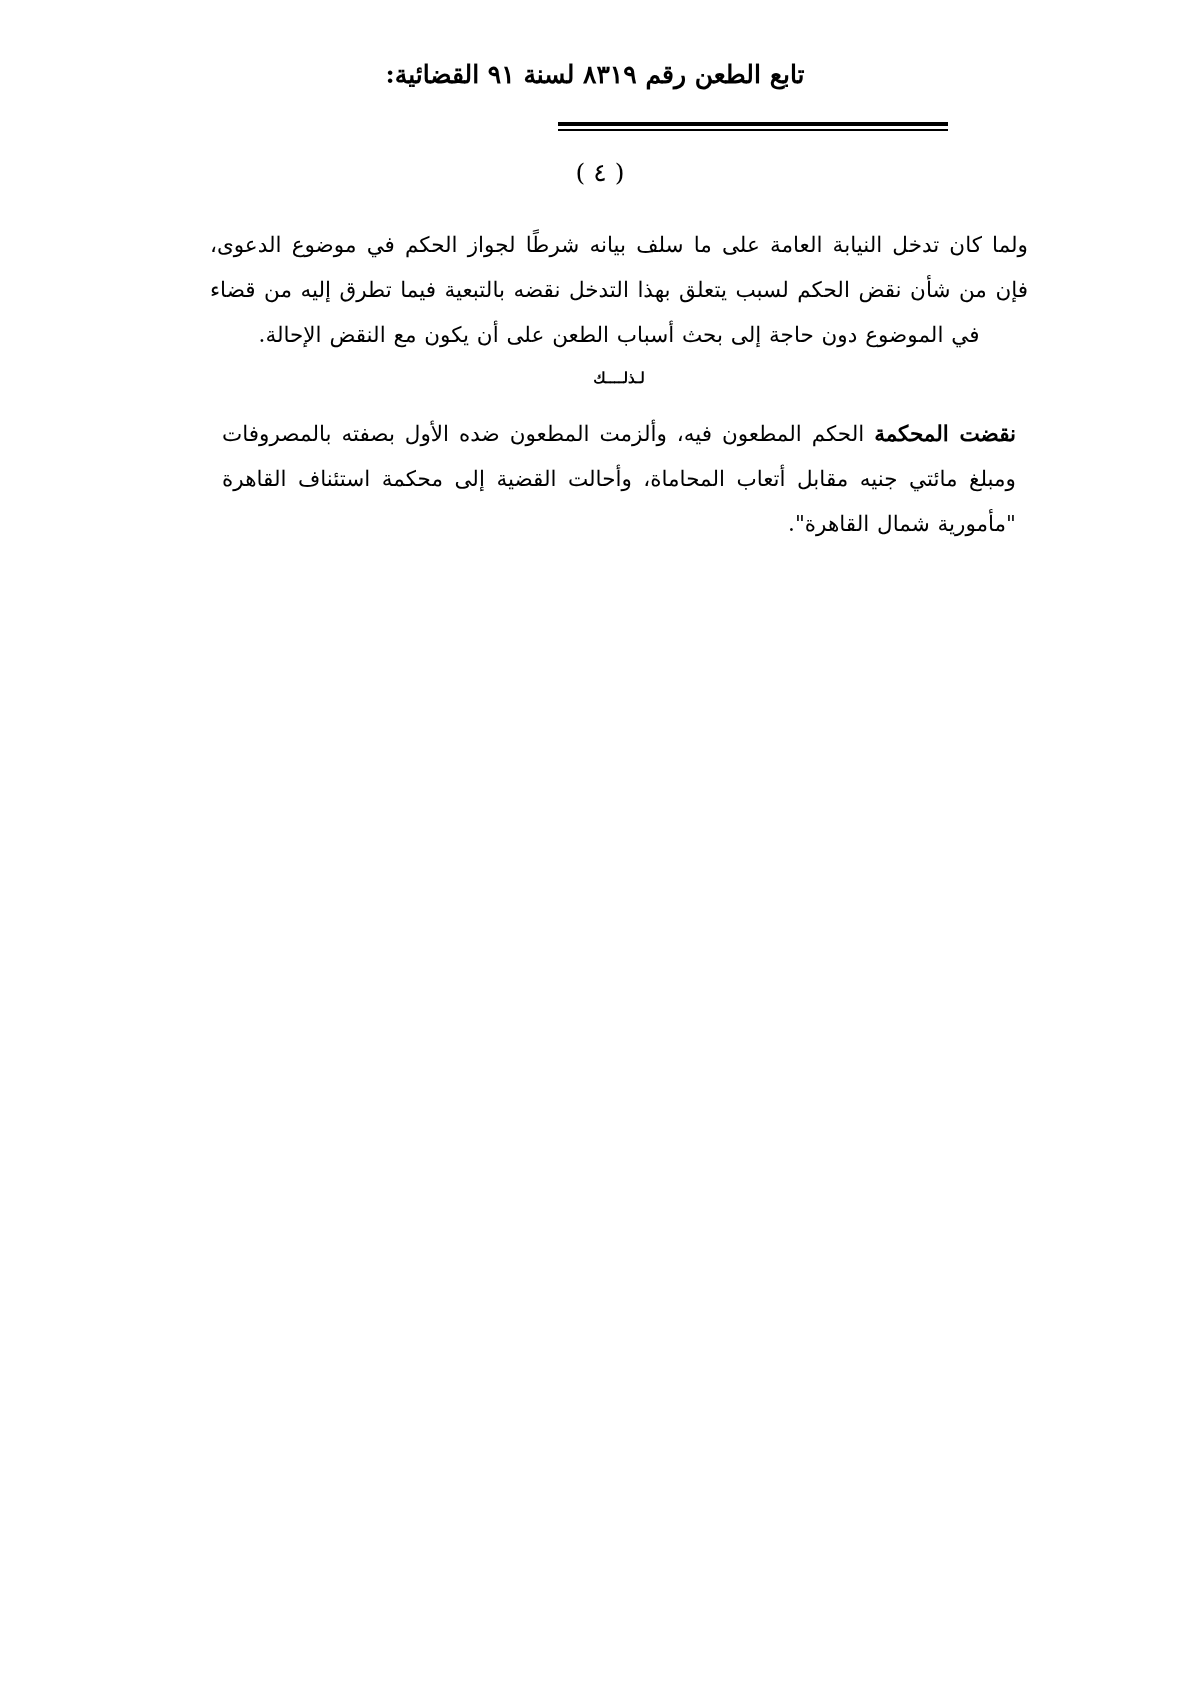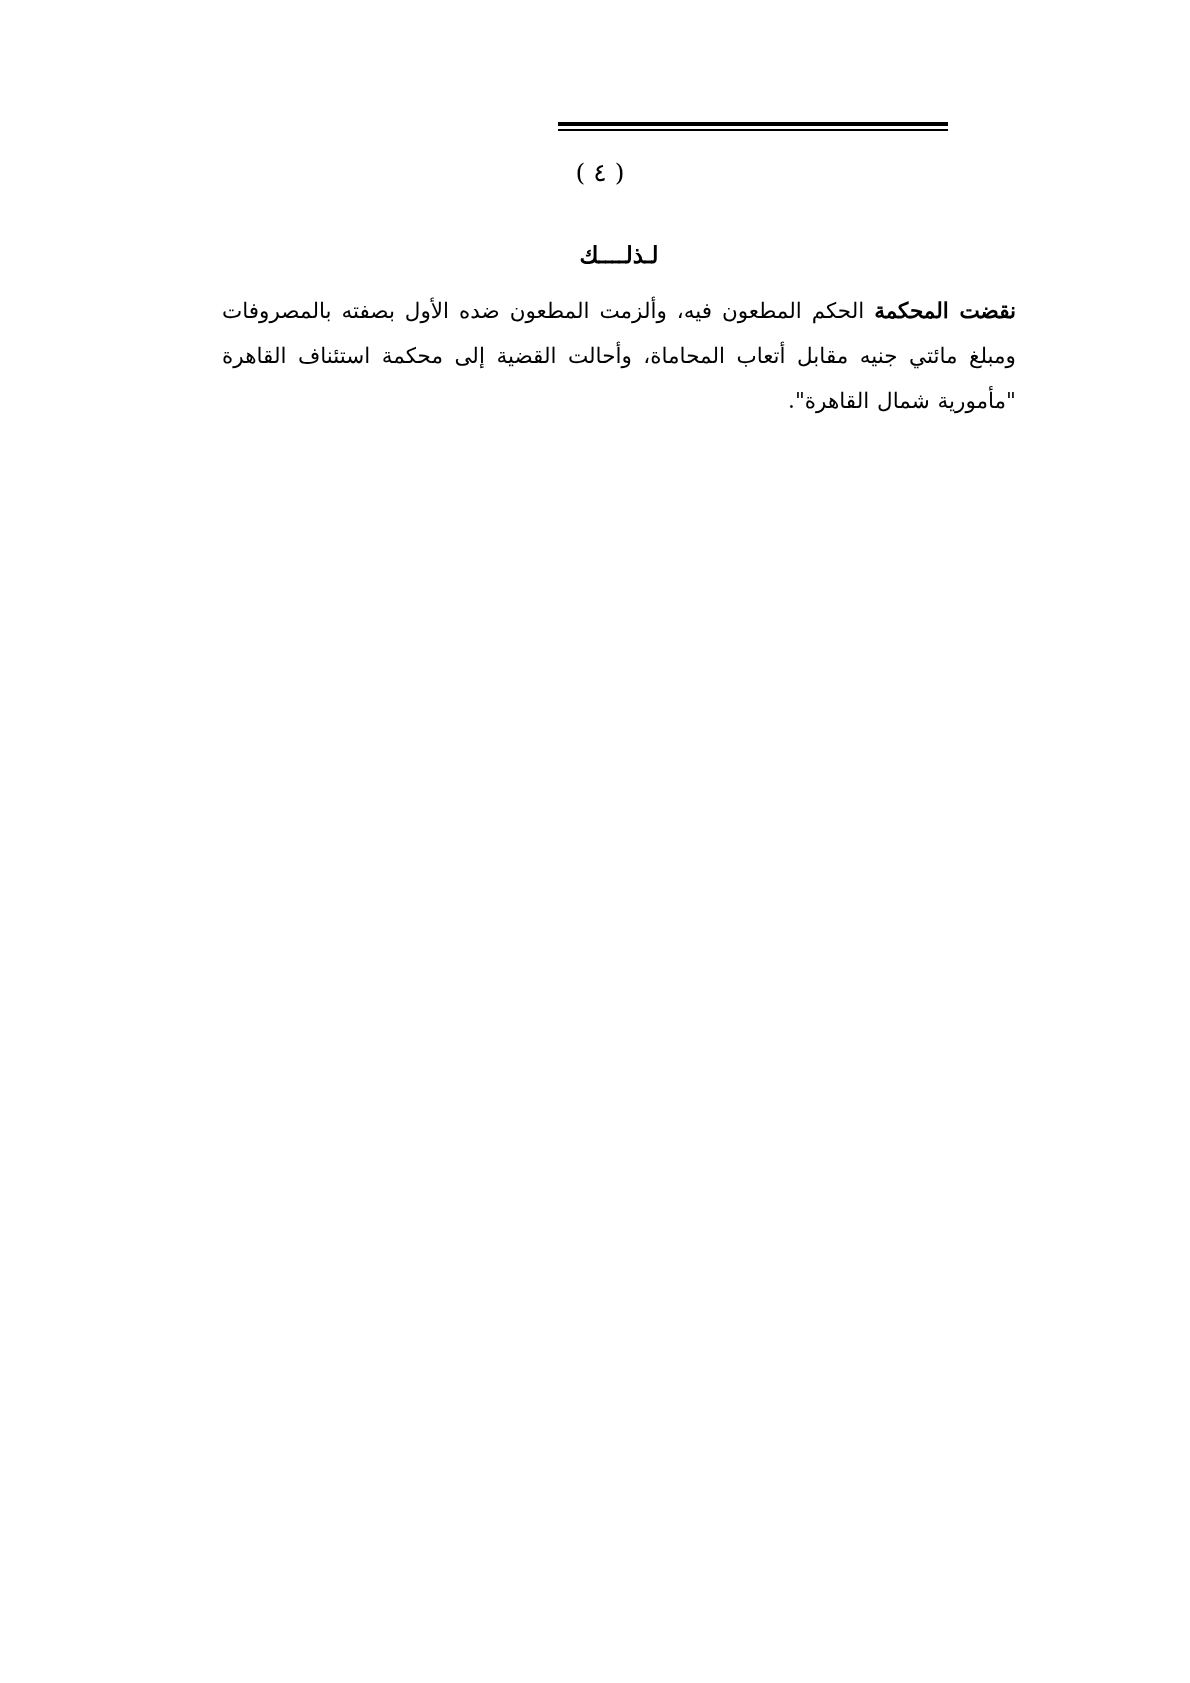--- a/index.html
+++ b/index.html
@@ -96,24 +96,24 @@
     text-align: justify;
     text-align-last: center;
     word-spacing: 1px;
   }
 
   .para-reasoning {
     text-align-last: center;
   }
 
   .section-heading {
-    margin: 12px;
+    margin: 0;
     text-align: center;
     font-weight: bold;
-    font-size: 23px;
+    font-size: 15px;
     line-height: 42px;
     direction: rtl;
     unicode-bidi: isolate;
     letter-spacing: 0.5px;
   }
 
   .para-ruling {
     margin: 12px;
     direction: rtl;
     unicode-bidi: isolate;
@@ -124,31 +124,35 @@
 
   .lead-in {
     font-weight: bold;
   }
 </style>
 </head>
 <body>
 
 <div class="page">
 
+  <div class="header-block">
+    <div class="header-title">تابع الطعن رقم ٨٣١٩ لسنة ٩١ القضائية:</div>
+  </div>
 
   <div class="header-rule">
     <div class="rule-thick"></div>
     <div class="rule-gap"></div>
     <div class="rule-thin"></div>
   </div>
 
   <div class="page-marker">( ٤ )</div>
 
   <div class="body-area">
 
+    <p class="para para-reasoning">ولما كان تدخل النيابة العامة على ما سلف بيانه شرطًا لجواز الحكم في موضوع الدعوى، فإن من شأن نقض الحكم لسبب يتعلق بهذا التدخل نقضه بالتبعية فيما تطرق إليه من قضاء في الموضوع دون حاجة إلى بحث أسباب الطعن على أن يكون مع النقض الإحالة.</p>
 
     <p class="section-heading">لـذلــــك</p>
 
     <p class="para-ruling"><span class="lead-in">نقضت المحكمة</span><span> الحكم المطعون فيه، وألزمت المطعون ضده الأول بصفته بالمصروفات ومبلغ مائتي جنيه مقابل أتعاب المحاماة، وأحالت القضية إلى محكمة استئناف القاهرة "مأمورية شمال القاهرة".</span></p>
 
   </div>
 
 </div>
 
 </body></html>

